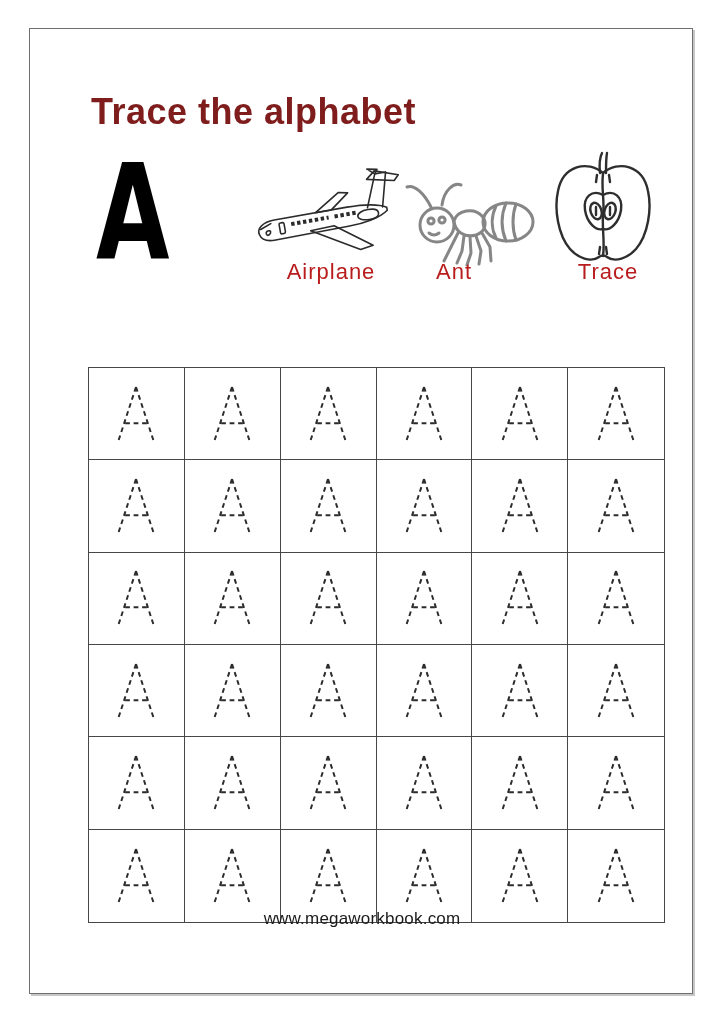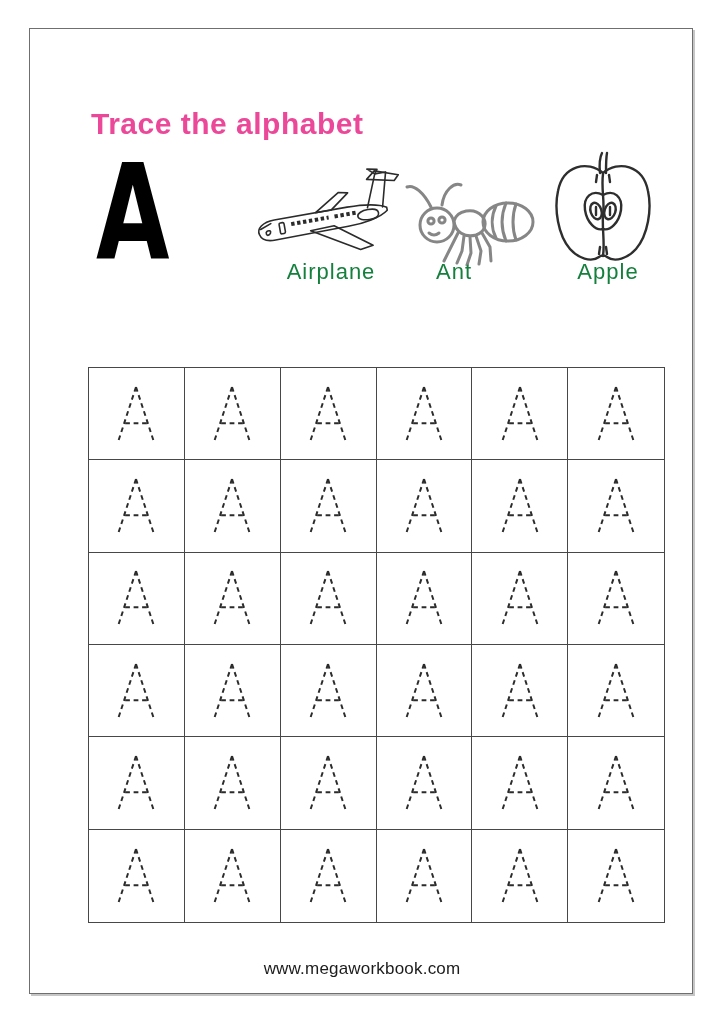--- a/index.html
+++ b/index.html
@@ -13,39 +13,39 @@
   }
   .sheet{
     position:absolute;left:29px;top:28px;
     width:664px;height:966px;
     box-sizing:border-box;
     border:1px solid #6f6f6f;
     box-shadow:2px 2px 0 #c6c6c6;
     background:#ffffff;
   }
   .title{
-    position:absolute;left:61px;top:78px;
-    font-size:30px;font-weight:600;letter-spacing:.5px;
-    color:#ec4899;
+    position:absolute;left:61px;top:62px;
+    font-size:36px;font-weight:600;letter-spacing:.5px;
+    color:#7f1d1d;
   }
   .big-letter{
     position:absolute;left:66px;top:118px;
     font-size:132px;line-height:1;font-weight:800;
     font-family:"DejaVu Sans", sans-serif;
     transform:scaleX(.72);transform-origin:left top;
     color:#000;
   }
   .illustration{position:absolute;}
   .illus-airplane{left:221px;top:136px;}
   .illus-ant{left:374px;top:146px;}
   .illus-apple{left:520px;top:122px;}
   .example-label{
     position:absolute;top:230px;
     transform:translateX(-50%);
-    font-size:22px;letter-spacing:1px;color:#15803d;
+    font-size:22px;letter-spacing:1px;color:#b91c1c;
     white-space:nowrap;
   }
   .label-airplane{left:301px;}
   .label-ant{left:424px;}
   .label-apple{left:578px;}
   .trace-grid{
     position:absolute;left:58px;top:338px;
     width:577px;height:556px;
     box-sizing:border-box;
     border:1px solid #474747;
@@ -55,21 +55,21 @@
   }
   .trace-cell{
     box-sizing:border-box;
     border-right:1px solid #474747;
     border-bottom:1px solid #474747;
     display:flex;align-items:center;justify-content:center;
   }
   .trace-cell:nth-child(6n){border-right:none;}
   .trace-cell:nth-child(n+31){border-bottom:none;}
   .footer{
-    position:absolute;left:332px;top:930px;
+    position:absolute;left:332px;top:880px;
     transform:translateX(-50%);
     font-size:17px;color:#1c1c1c;letter-spacing:.2px;
     white-space:nowrap;
   }
   svg .ln{fill:none;stroke:#2b2b2b;stroke-width:1.6;stroke-linecap:round;stroke-linejoin:round;}
   svg .ant-ln{fill:none;stroke:#868686;stroke-width:3;stroke-linecap:round;stroke-linejoin:round;}
   svg .apl-ln{fill:none;stroke:#2e2e2e;stroke-width:2.4;stroke-linecap:round;stroke-linejoin:round;}
   svg .dash{fill:none;stroke:#2b2b2b;stroke-width:1.9;stroke-dasharray:4.6 3.6;stroke-linecap:butt;}
 </style>
 </head>
@@ -158,21 +158,21 @@
 
         <path class="apl-ln" d="M47 24 L46 31" stroke-width="1.3"></path>
         <path class="apl-ln" d="M59 24 L60 31" stroke-width="1.3"></path>
         <path class="apl-ln" d="M49 103 L50 96" stroke-width="1.3"></path>
         <path class="apl-ln" d="M57 103 L56 96" stroke-width="1.3"></path>
       </svg>
     </div>
 
     <div class="example-label label-airplane">Airplane</div>
     <div class="example-label label-ant">Ant</div>
-    <div class="example-label label-apple">Apple</div>
+    <div class="example-label label-apple">Trace</div>
 
     <div class="trace-grid">
   <div class="trace-cell">
     <svg width="46" height="58" viewBox="0 0 44 56">
       <path class="dash" d="M22 2 L5 54"></path>
       <path class="dash" d="M22 2 L39 54"></path>
       <path class="dash" d="M11.5 37 L32.5 37"></path>
     </svg>
   </div>
 

